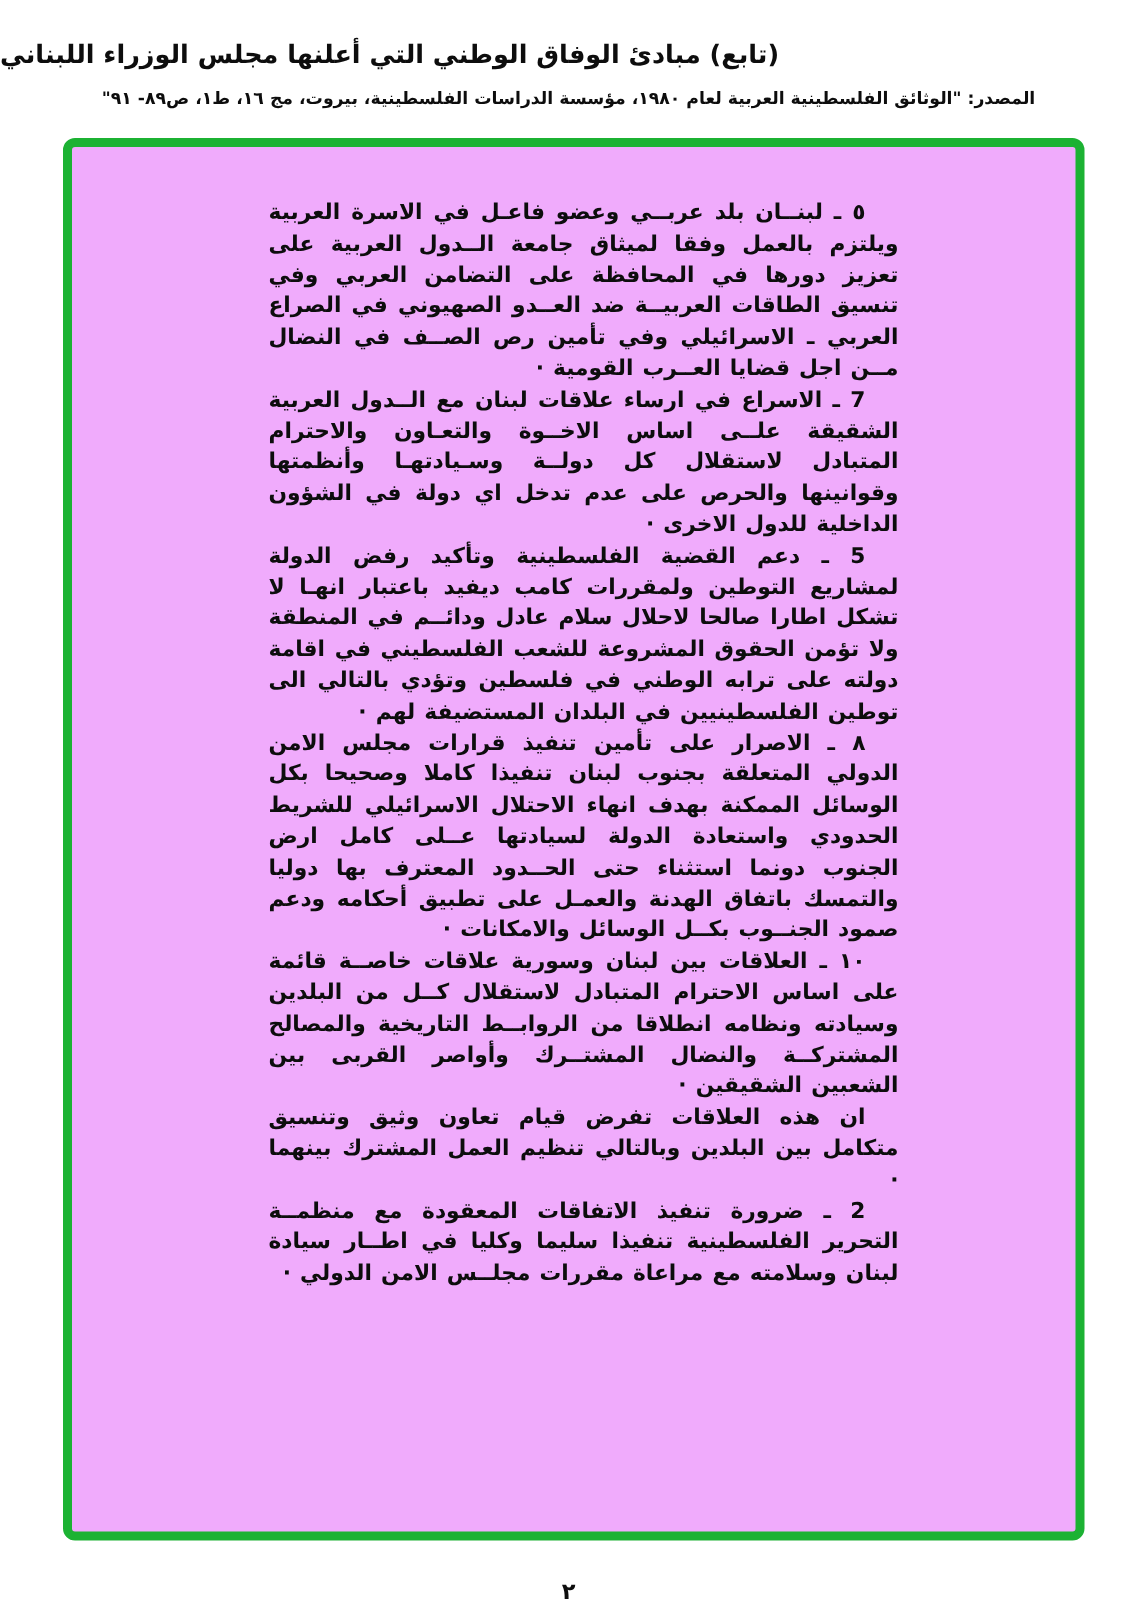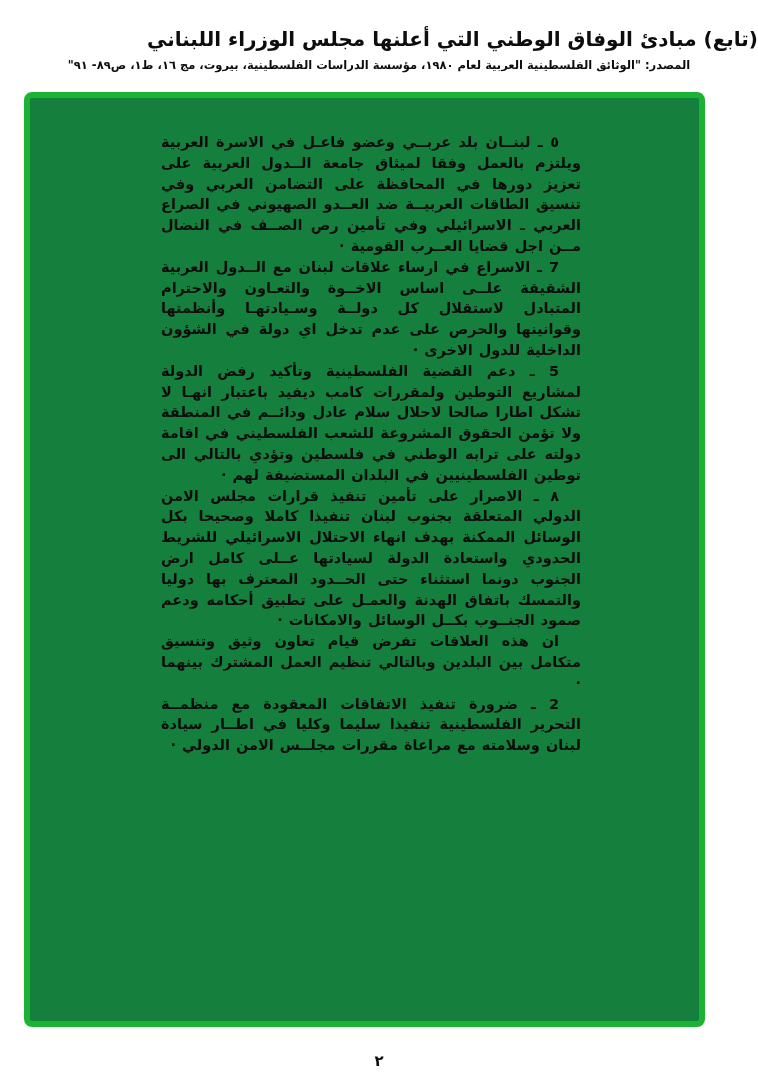--- a/index.html
+++ b/index.html
@@ -7,35 +7,35 @@
     width: 758px; height: 1078px;
     background: #ffffff;
     font-family: "DejaVu Sans", sans-serif;
     color: #0d0d0d;
     overflow: hidden;
   }
   .page { position: relative; width: 758px; height: 1078px; background: #fff; }
 
   .doc-title {
     position: absolute; top: 27px; left: 0; width: 758px;
-    text-align: right; direction: rtl;
-    font-size: 20px; font-weight: 700; letter-spacing: 0px;
+    text-align: left; direction: rtl;
+    font-size: 17px; font-weight: 700; letter-spacing: 0px;
   }
   .doc-source {
     position: absolute; top: 58px; left: 0; width: 758px;
     text-align: center; direction: rtl;
     font-size: 11.5px; font-weight: 700;
   }
 
   .green-frame {
-    position: absolute; left: 24px; top: 92px;
+    position: absolute; left: 42px; top: 92px;
     width: 669px; height: 923px;
     border: 6px solid #1cb233;
     border-radius: 8px;
-    background: #15803d;
+    background: #f0abfc;
   }
 
   .text-column {
     position: absolute; top: 34px; left: 131px;
     width: 420px;
     direction: rtl;
     text-align: justify;
   }
   .text-column p {
     margin: 0; padding: 0;
@@ -65,20 +65,21 @@
 
         <p>٥ ـ لبنــان بلد عربــي وعضو فاعـل في الاسرة العربية ويلتزم بالعمل وفقا لميثاق جامعة الــدول العربية على تعزيز دورها في المحافظة على التضامن العربي وفي تنسيق الطاقات العربيــة ضد العــدو الصهيوني في الصراع العربي ـ الاسرائيلي وفي تأمين رص الصــف في النضال مــن اجل قضايا العــرب القومية ·</p>
 
         <p>7 ـ الاسراع في ارساء علاقات لبنان مع الــدول العربية الشقيقة علــى اساس الاخــوة والتعـاون والاحترام المتبادل لاستقلال كل دولــة وسـيادتهـا وأنظمتها وقوانينها والحرص على عدم تدخل اي دولة في الشؤون الداخلية للدول الاخرى ·</p>
 
         <p>5 ـ دعم القضية الفلسطينية وتأكيد رفض الدولة لمشاريع التوطين ولمقررات كامب ديفيد باعتبار انهـا لا تشكل اطارا صالحا لاحلال سلام عادل ودائــم في المنطقة ولا تؤمن الحقوق المشروعة للشعب الفلسطيني في اقامة دولته على ترابه الوطني في فلسطين وتؤدي بالتالي الى توطين الفلسطينيين في البلدان المستضيفة لهم ·</p>
 
         <p>٨ ـ الاصرار على تأمين تنفيذ قرارات مجلس الامن الدولي المتعلقة بجنوب لبنان تنفيذا كاملا وصحيحا بكل الوسائل الممكنة بهدف انهاء الاحتلال الاسرائيلي للشريط الحدودي واستعادة الدولة لسيادتها عــلى كامل ارض الجنوب دونما استثناء حتى الحــدود المعترف بها دوليا والتمسك باتفاق الهدنة والعمـل على تطبيق أحكامه ودعم صمود الجنــوب بكــل الوسائل والامكانات ·</p>
 
 
+        <p>١٠ ـ العلاقات بين لبنان وسورية علاقات خاصــة قائمة على اساس الاحترام المتبادل لاستقلال كــل من البلدين وسيادته ونظامه انطلاقا من الروابــط التاريخية والمصالح المشتركــة والنضال المشتــرك وأواصر القربى بين الشعبين الشقيقين ·</p>
 
         <p>ان هذه العلاقات تفرض قيام تعاون وثيق وتنسيق متكامل بين البلدين وبالتالي تنظيم العمل المشترك بينهما ·</p>
 
         <p>2 ـ ضرورة تنفيذ الاتفاقات المعقودة مع منظمــة التحرير الفلسطينية تنفيذا سليما وكليا في اطــار سيادة لبنان وسلامته مع مراعاة مقررات مجلــس الامن الدولي ·</p>
       </div>
   </div>
 
   <div class="page-number">٢</div>
 
 </div>

